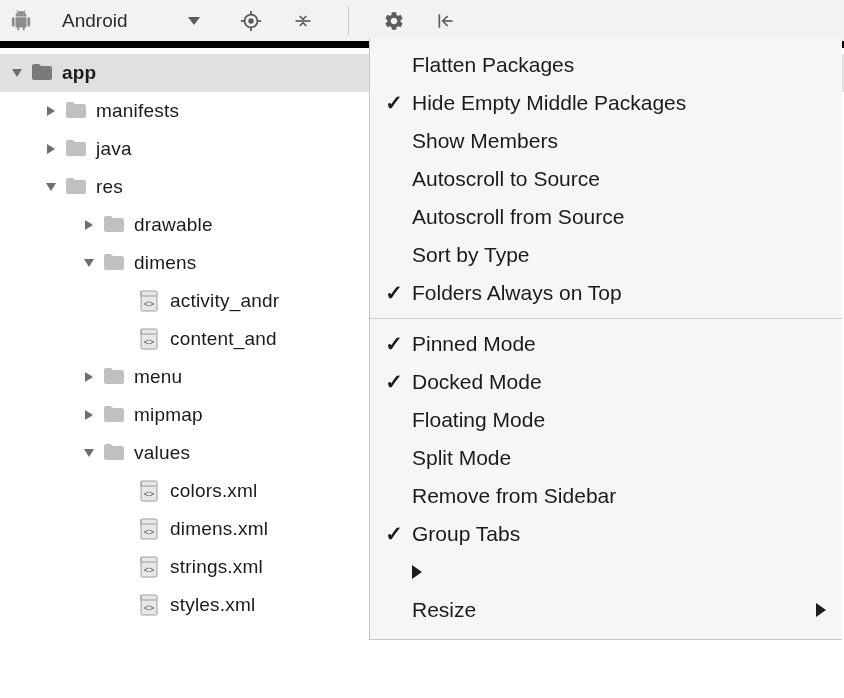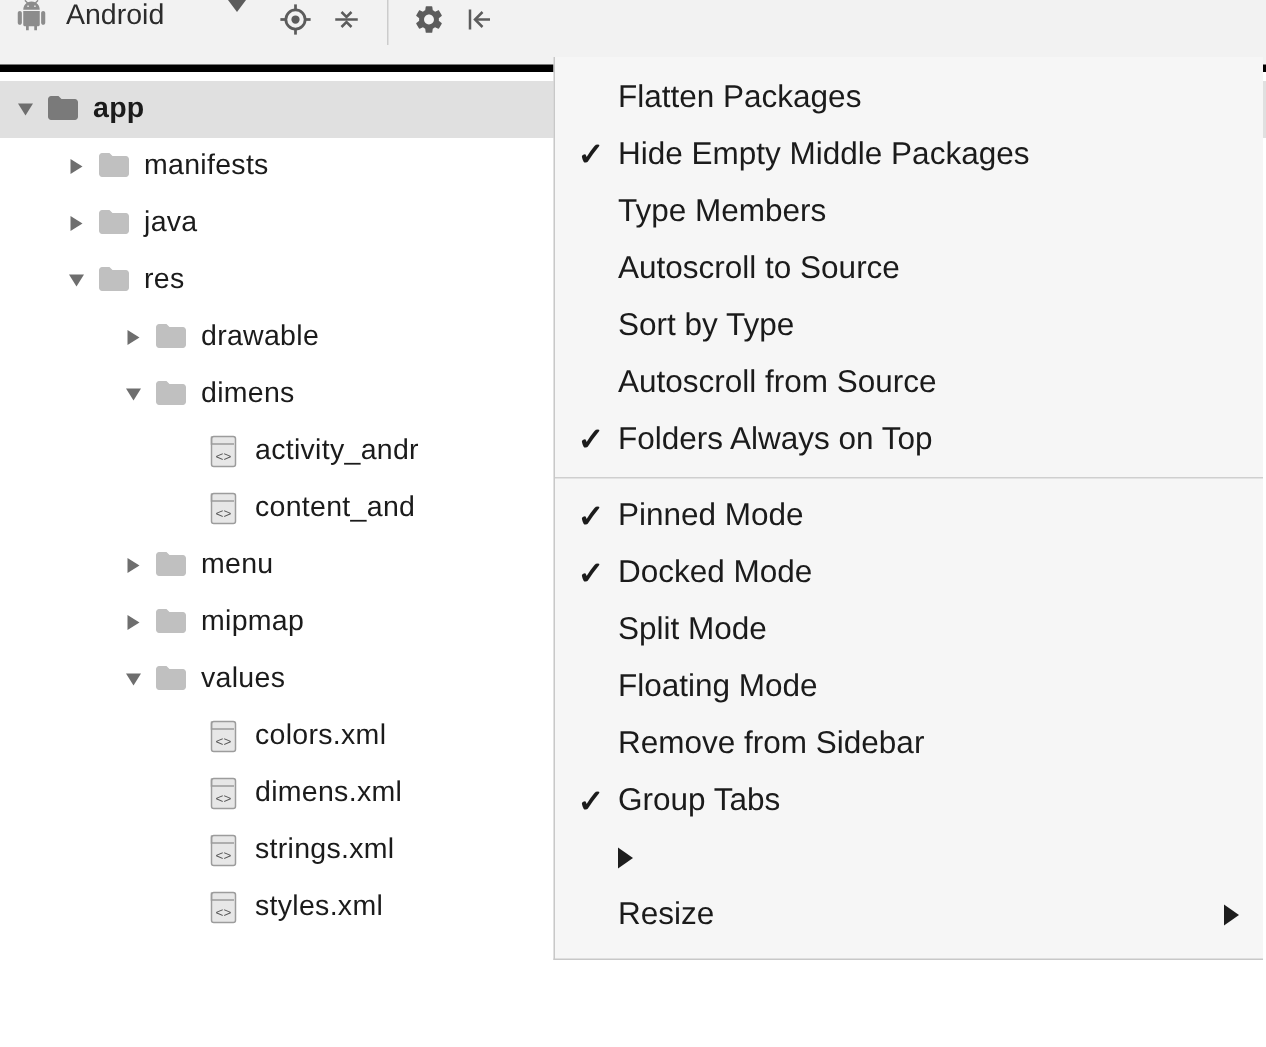--- a/index.html
+++ b/index.html
@@ -11,23 +11,24 @@
       background:#fff;
       overflow:hidden;
       position:relative;
     }
 
     
     .toolbar{
       height:48px;
       background:#f2f2f2;
       display:flex;
+      align-items:center;
       padding:0 10px;
-      gap:8px;
-      border-bottom:5px solid #000000;
+      gap:26px;
+      border-bottom:7px solid #000000;
     }
     .android-icon{
       width:22px;height:22px;
       position:relative;display:inline-block;
     }
     .android-icon svg{display:block}
     .view-label{font-size:19px;color:#2c2c2c;padding-left:4px;padding-right:34px}
     .dropdown-triangle{
       width:0;height:0;border-left:6px solid transparent;border-right:6px solid transparent;
       border-top:8px solid #5c5c5c;margin-right:12px;
@@ -333,54 +334,54 @@
     <div class="menu-item">
       <span class="check"></span>
       <span class="menu-label">Flatten Packages</span>
     </div>
     <div class="menu-item">
       <span class="check">✓</span>
       <span class="menu-label">Hide Empty Middle Packages</span>
     </div>
     <div class="menu-item">
       <span class="check"></span>
-      <span class="menu-label">Type Members</span>
+      <span class="menu-label">Show Members</span>
     </div>
     <div class="menu-item">
       <span class="check"></span>
       <span class="menu-label">Autoscroll to Source</span>
     </div>
     <div class="menu-item">
       <span class="check"></span>
+      <span class="menu-label">Autoscroll from Source</span>
+    </div>
+    <div class="menu-item">
+      <span class="check"></span>
       <span class="menu-label">Sort by Type</span>
-    </div>
-    <div class="menu-item">
-      <span class="check"></span>
-      <span class="menu-label">Autoscroll from Source</span>
     </div>
     <div class="menu-item">
       <span class="check">✓</span>
       <span class="menu-label">Folders Always on Top</span>
     </div>
     <div class="menu-sep"></div>
     <div class="menu-item">
       <span class="check">✓</span>
       <span class="menu-label">Pinned Mode</span>
     </div>
     <div class="menu-item">
       <span class="check">✓</span>
       <span class="menu-label">Docked Mode</span>
     </div>
     <div class="menu-item">
       <span class="check"></span>
+      <span class="menu-label">Floating Mode</span>
+    </div>
+    <div class="menu-item">
+      <span class="check"></span>
       <span class="menu-label">Split Mode</span>
-    </div>
-    <div class="menu-item">
-      <span class="check"></span>
-      <span class="menu-label">Floating Mode</span>
     </div>
     <div class="menu-item">
       <span class="check"></span>
       <span class="menu-label">Remove from Sidebar</span>
     </div>
     <div class="menu-item">
       <span class="check">✓</span>
       <span class="menu-label">Group Tabs</span>
     </div>
     <div class="menu-item">

